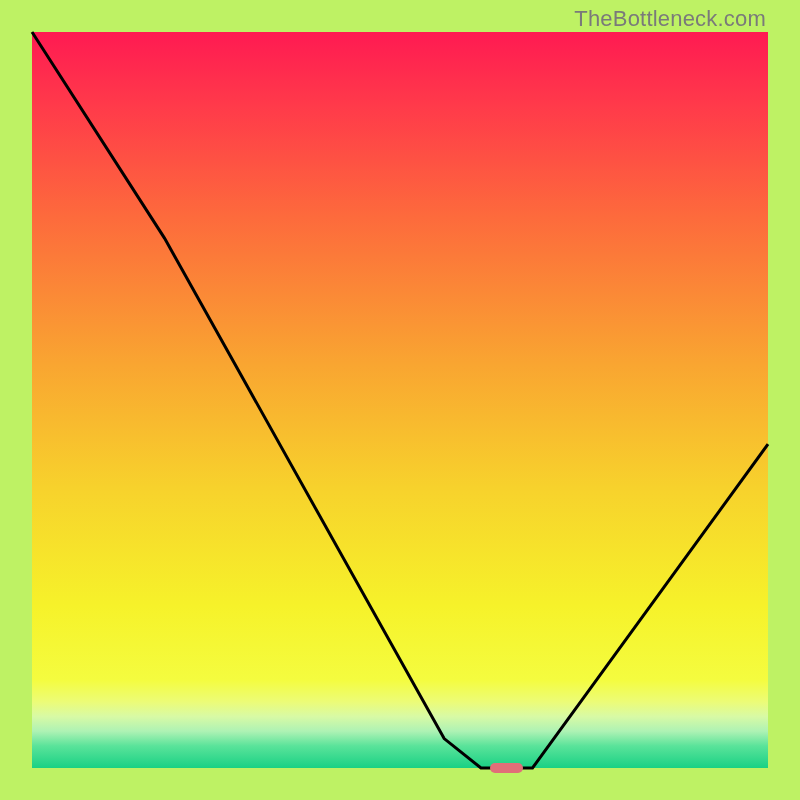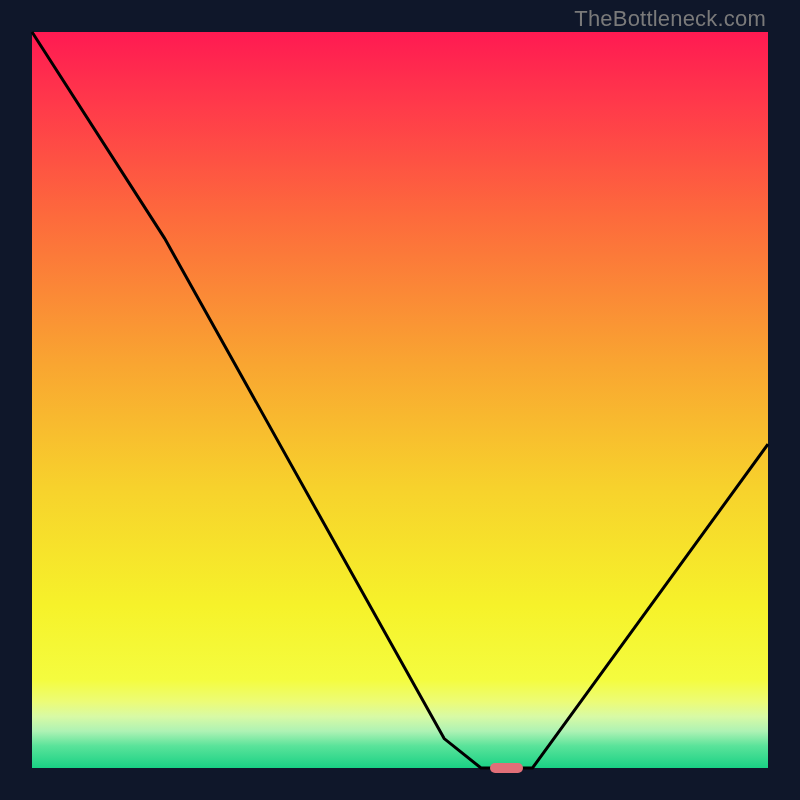--- a/index.html
+++ b/index.html
@@ -9,21 +9,21 @@
     height: 800px;
     background: #000;
     overflow: hidden;
   }
   .frame {
     position: absolute;
     left: 0;
     top: 0;
     width: 800px;
     height: 800px;
-    background: #0f172a;
+    background: #bef264;
   }
   .plot {
     position: absolute;
     left: 32px;
     top: 32px;
     width: 736px;
     height: 736px;
     
   }
   .watermark {

